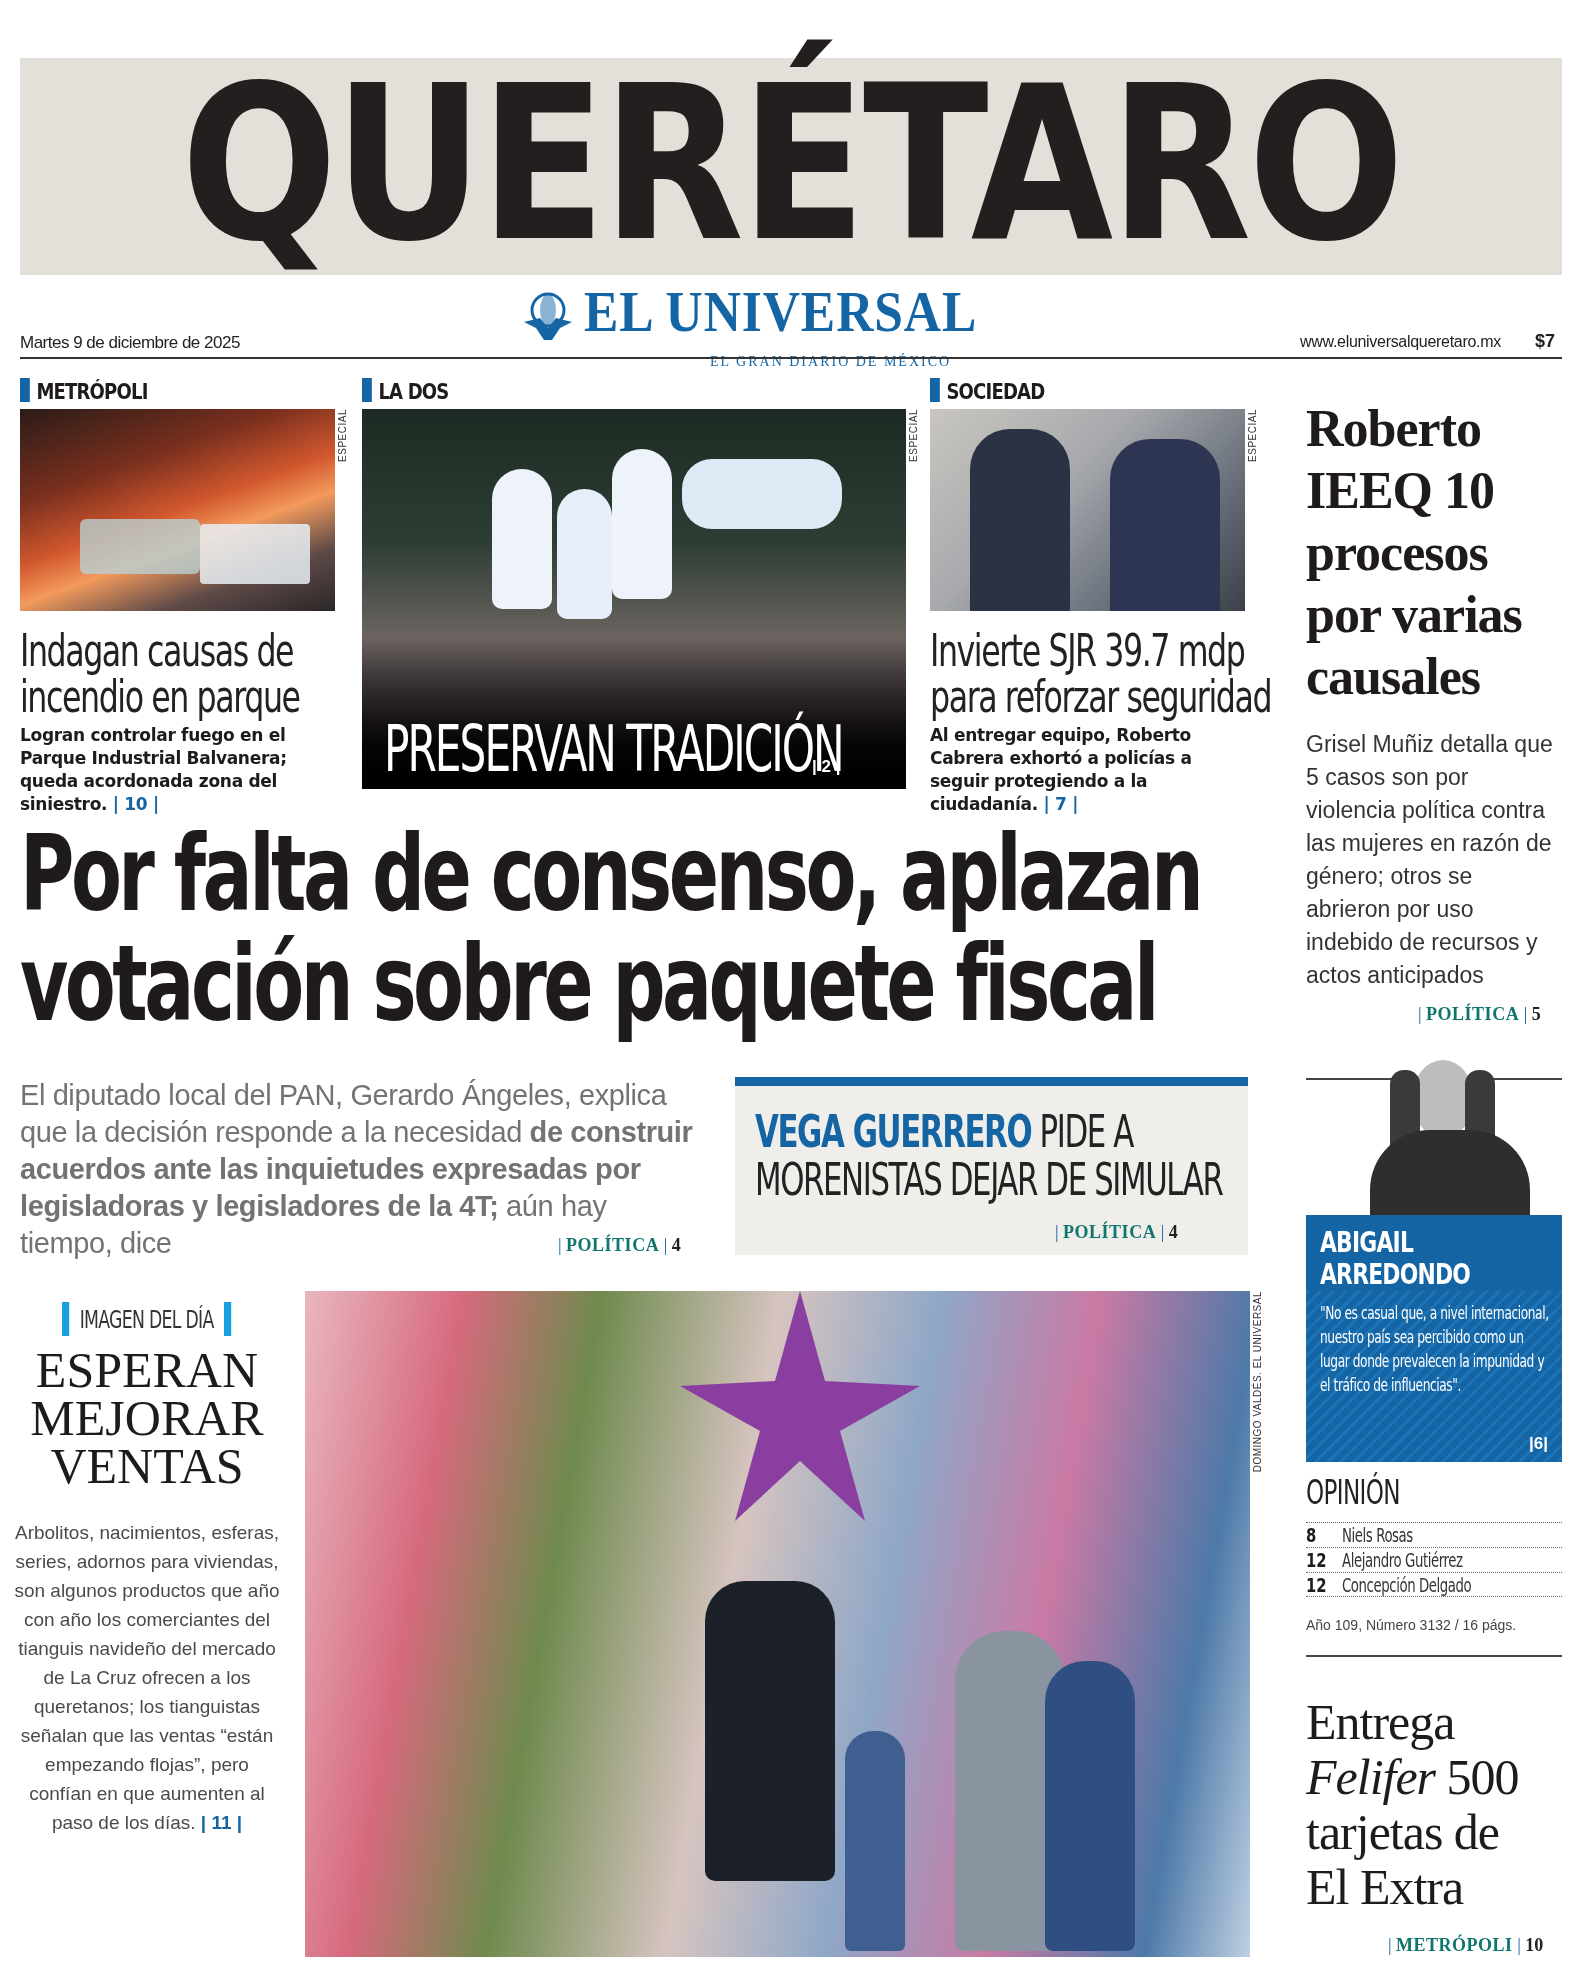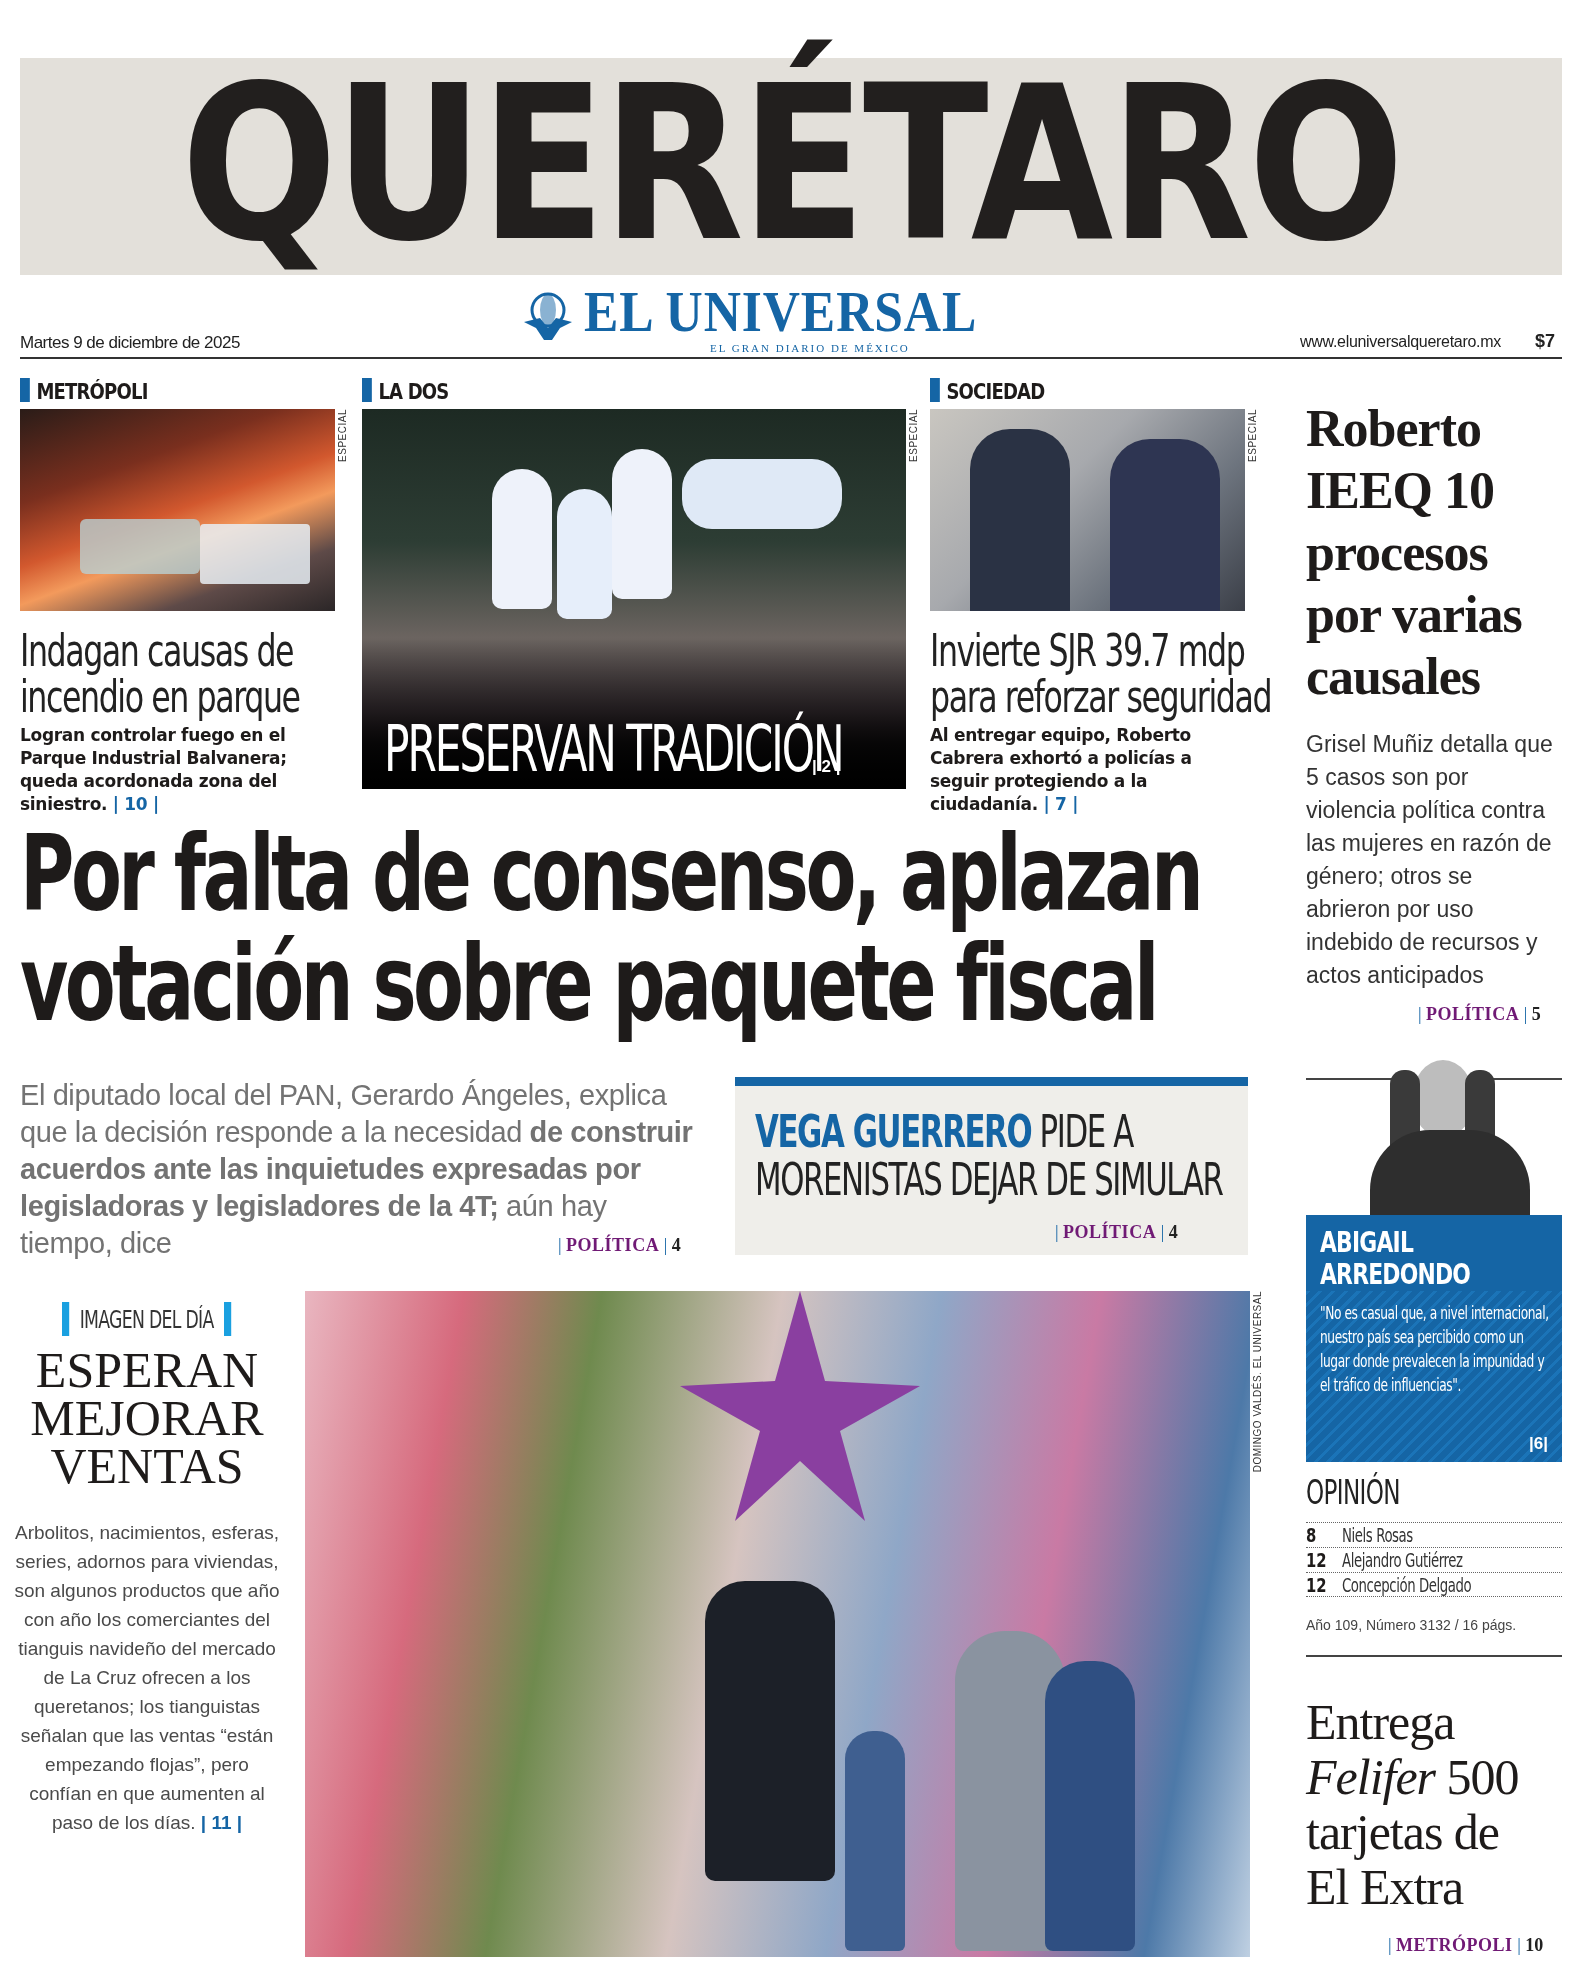--- a/index.html
+++ b/index.html
@@ -10,21 +10,21 @@
   
   .masthead { left: 20px; top: 58px; width: 1542px; height: 217px; background: #e3e0da; }
   .masthead-title { position: absolute; left: 0; right: 0; top: 6px; text-align: center;
     font-family: "DejaVu Sans", sans-serif; font-weight: bold; font-size: 214px; line-height: 200px;
     letter-spacing: -4px; color: #221f1e; transform: scaleX(0.86); transform-origin: center; }
 
   .logo { left: 520px; top: 286px; width: 540px; height: 70px; }
   .logo-globe { position: absolute; left: 0; top: 2px; width: 56px; height: 56px; }
   .logo-text { position: absolute; left: 64px; top: -4px; font-family: "Liberation Serif", serif; font-weight: bold;
     font-size: 56px; line-height: 60px; color: #1565a5; letter-spacing: 1px; transform: scaleX(0.92); transform-origin: left; white-space: nowrap; }
-  .logo-sub { position: absolute; left: 190px; top: 56px; font-family: "Liberation Serif", serif; font-size: 11px;
+  .logo-sub { position: absolute; left: 190px; top: 68px; font-family: "Liberation Serif", serif; font-size: 14px;
     color: #1565a5; letter-spacing: 2px; white-space: nowrap; }
 
   .dateline { left: 20px; top: 333px; font-size: 17px; color: #222; letter-spacing: -0.5px; }
   .url { left: 1300px; top: 333px; font-size: 16px; color: #222; letter-spacing: -0.3px; }
   .price { left: 1535px; top: 331px; font-size: 18px; font-weight: bold; color: #222; }
   .rule-top { left: 20px; top: 357px; width: 1542px; height: 2px; background: #333; }
 
   
   .sec-label { font-family: "DejaVu Sans", sans-serif; font-weight: bold; font-size: 22px; line-height: 26px;
     color: #1e1b1a; letter-spacing: -1px; transform: scaleX(0.82); transform-origin: left; white-space: nowrap; }
@@ -34,21 +34,21 @@
   .credit { font-size: 10px; color: #333; writing-mode: vertical-rl; transform: rotate(180deg); letter-spacing: 0.5px; }
 
   .thin-head { font-family: "DejaVu Sans", sans-serif; font-weight: normal; font-size: 44px; line-height: 46px;
     color: #222; letter-spacing: -2px; transform: scaleX(0.72); transform-origin: left; white-space: nowrap; }
   .deck { font-family: "DejaVu Sans", sans-serif; font-weight: bold; font-size: 17px; line-height: 23px; color: #1e1b1a; letter-spacing: -0.3px; }
   .pageref { color: #1565a5; font-weight: bold; }
 
   .ieeq-head { font-family: "Liberation Serif", serif; font-weight: bold; font-size: 52px; line-height: 62px; color: #1e1b1a; letter-spacing: -1px; }
   .ieeq-body { font-family: "Liberation Sans", sans-serif; font-size: 23px; line-height: 33px; color: #333; }
   .refline { font-family: "Liberation Serif", serif; font-weight: bold; font-size: 18px; color: #222; white-space: nowrap; }
-  .refline .sect { color: #701a75; letter-spacing: 0.5px; }
+  .refline .sect { color: #0f766e; letter-spacing: 0.5px; }
   .refline .bar { color: #1565a5; font-weight: normal; }
 
   .main-head { font-family: "DejaVu Sans", sans-serif; font-weight: bold; font-size: 106px; line-height: 108px;
     color: #1e1b1a; letter-spacing: -5px; transform: scaleX(0.70); transform-origin: left; white-space: nowrap; }
   .main-deck { font-family: "Liberation Sans", sans-serif; font-size: 29px; line-height: 37px; color: #737373; letter-spacing: -0.4px; }
   .main-deck b { font-weight: bold; }
 
   .vega-box { left: 735px; top: 1077px; width: 513px; height: 178px; background: #efeeea; border-top: 9px solid #1565a5; }
   .vega-head { position: absolute; left: 20px; top: 22px; font-family: "DejaVu Sans", sans-serif; font-size: 44px; line-height: 48px;
     color: #222; letter-spacing: -2px; transform: scaleX(0.70); transform-origin: left; white-space: nowrap; }

